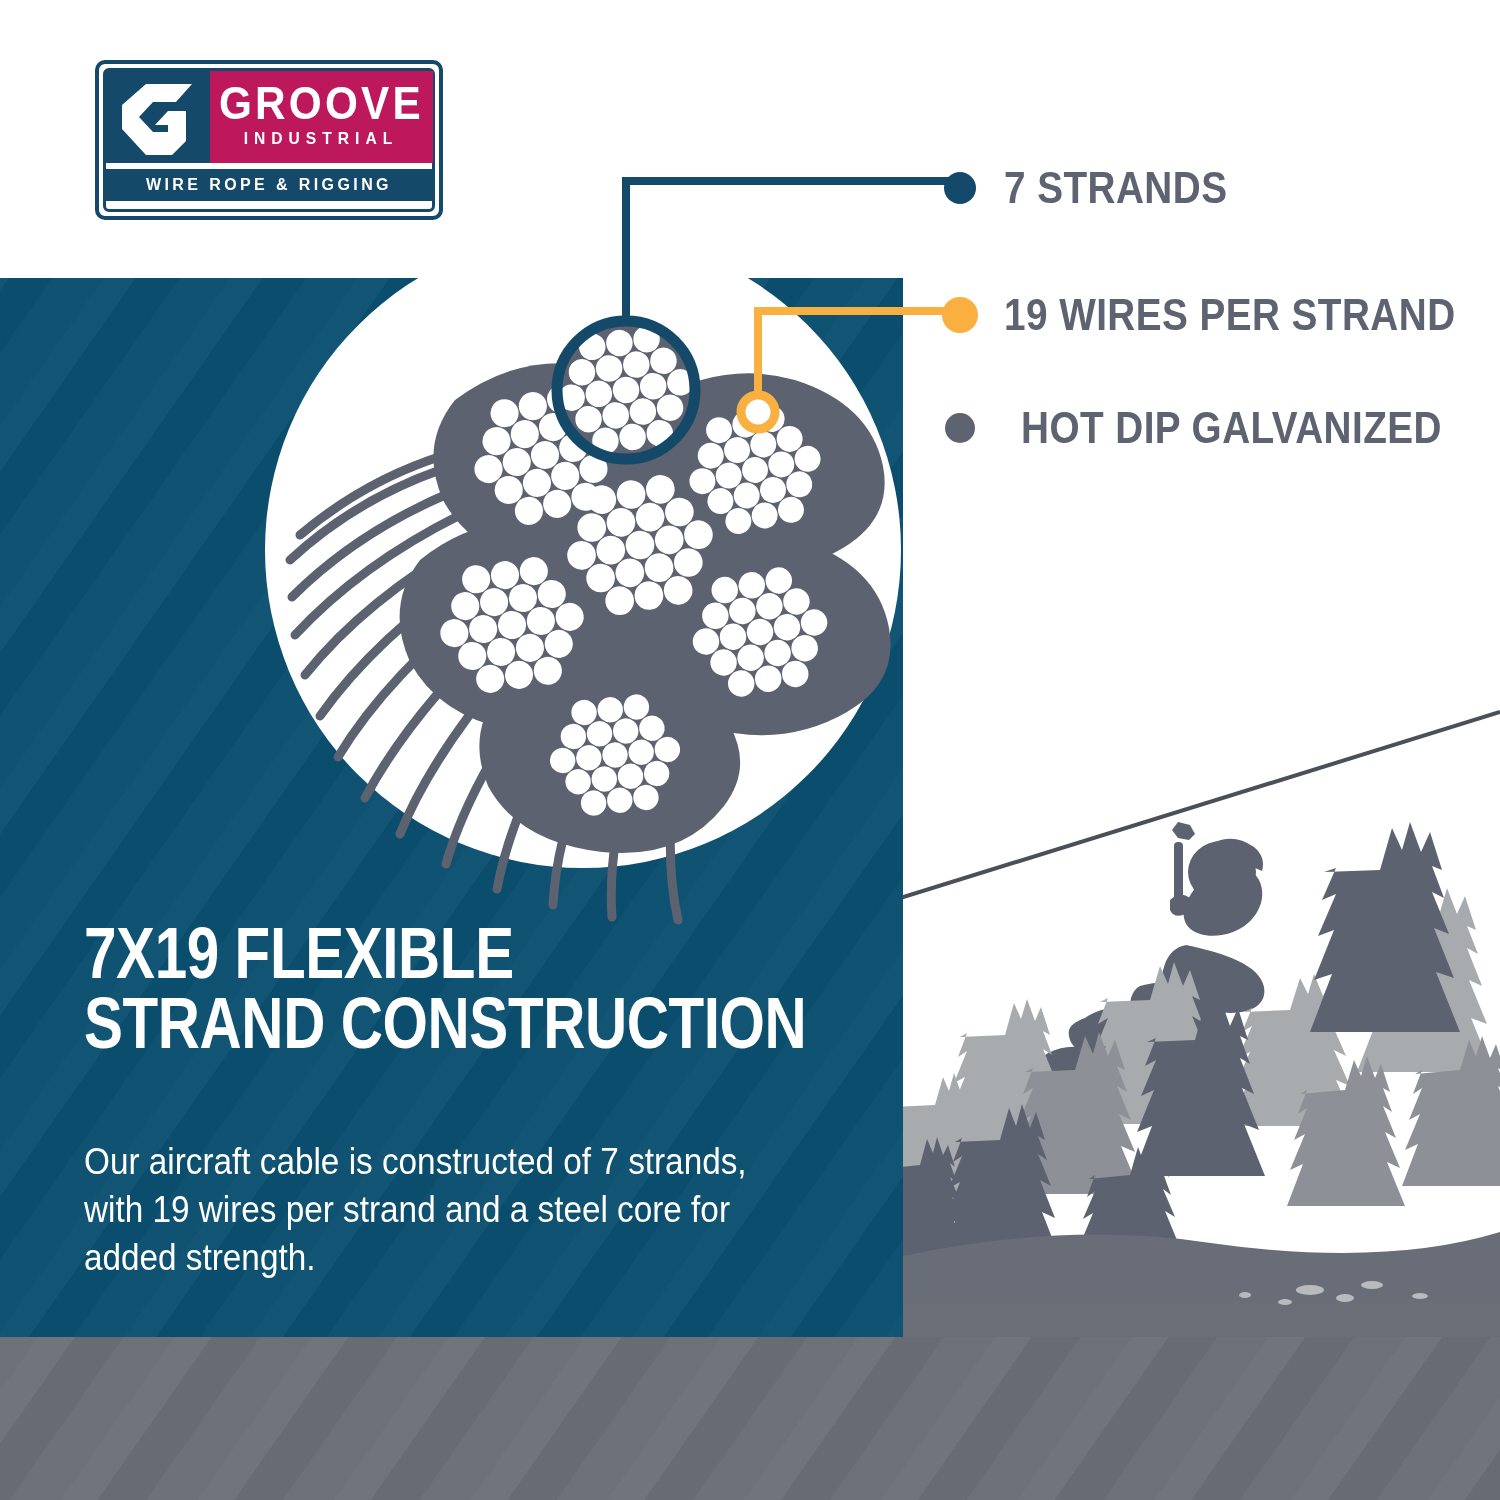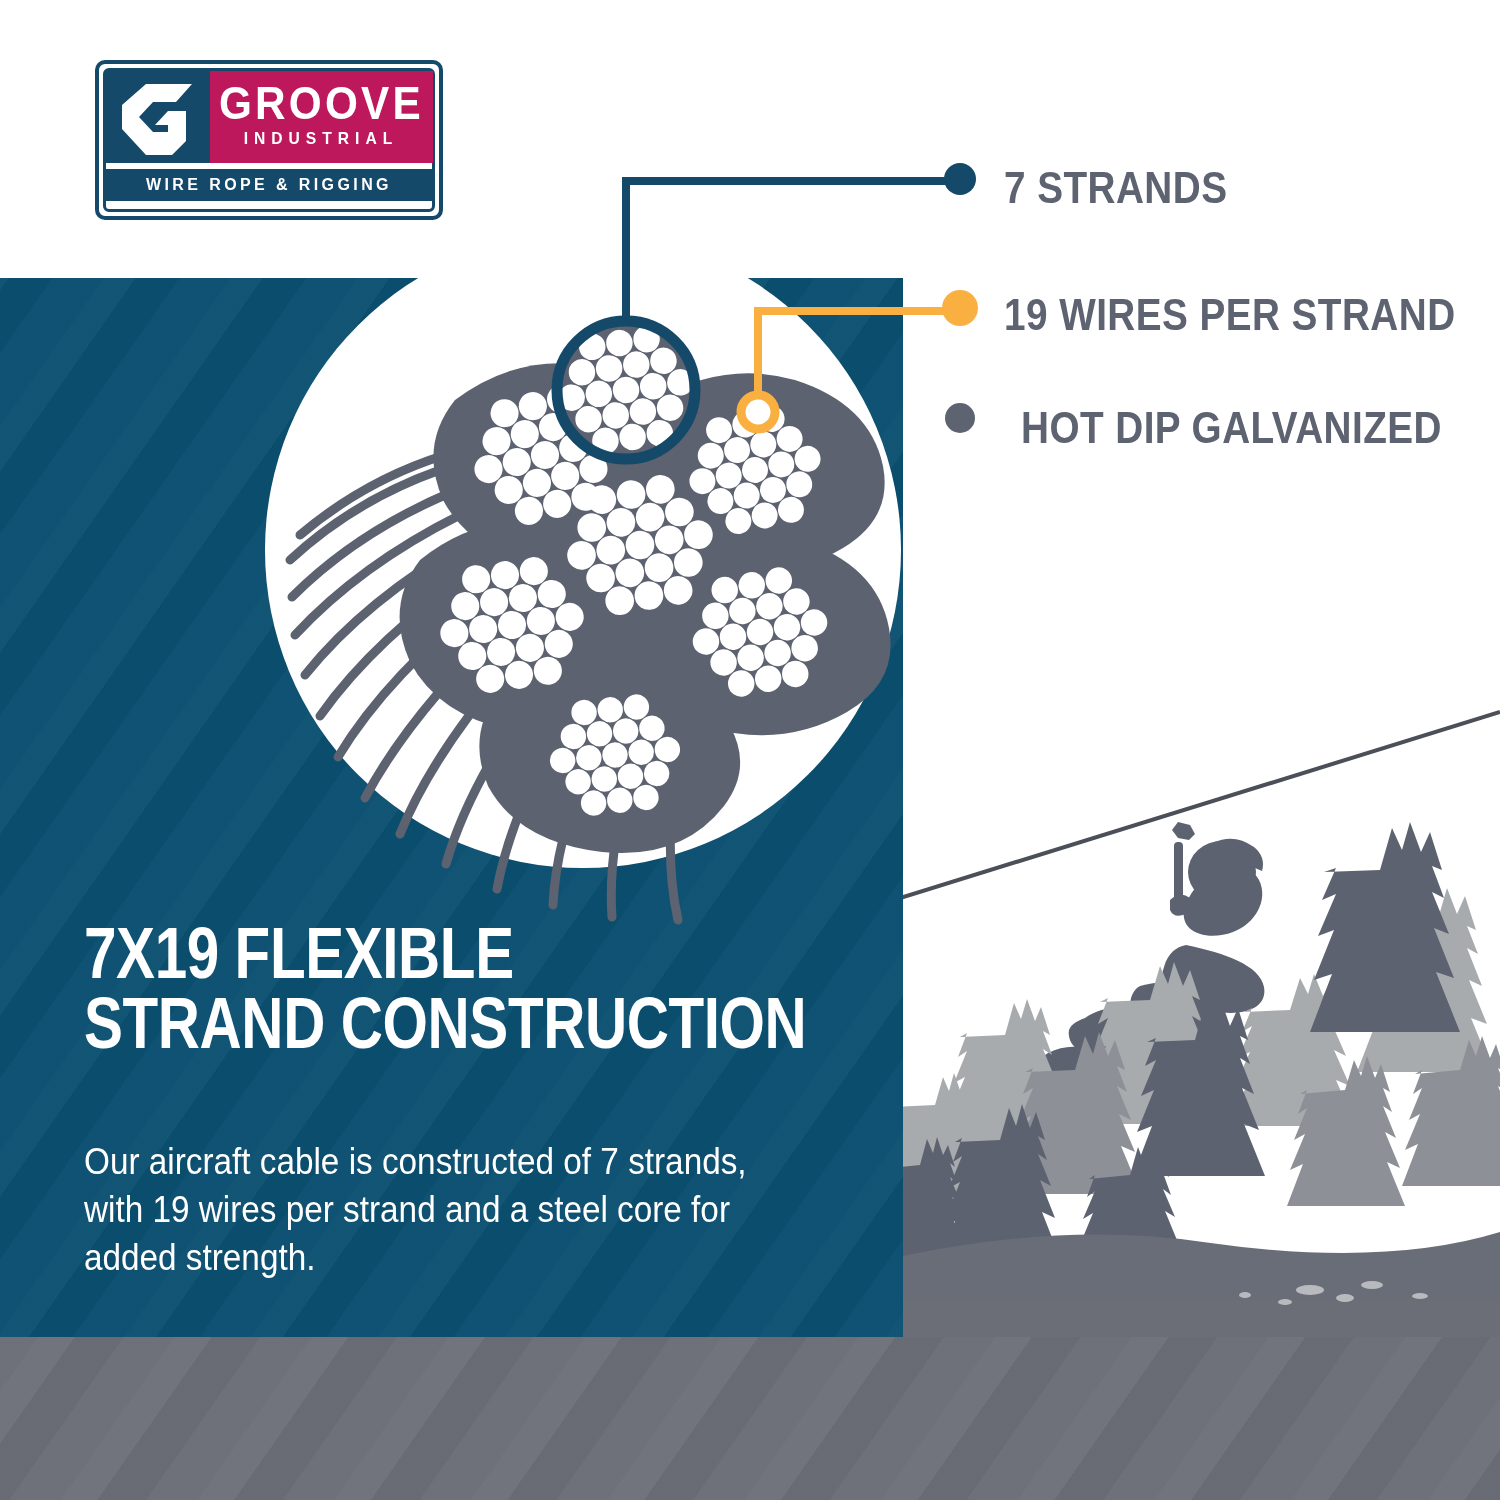--- a/index.html
+++ b/index.html
@@ -42,21 +42,21 @@
   #headline { position:absolute; left:84px; top:918px; width:790px; z-index:6;
               color:#ffffff; font-family:"Liberation Sans Narrow","Liberation Sans",sans-serif;
               font-weight:bold; font-size:73px; line-height:0.96; letter-spacing:-0.5px;
               transform:scaleX(0.80); transform-origin:left top; }
   #headline .l { display:block; white-space:nowrap; }
   #body-copy { position:absolute; left:84px; top:1138px; width:740px; z-index:6;
                color:#ffffff; font-size:37px; line-height:1.30; font-weight:500;
                transform:scaleX(0.90); transform-origin:left top; }
 
   
-  .callout { position:absolute; display:flex; align-items:flex-start; z-index:8; }
+  .callout { position:absolute; display:flex; align-items:center; z-index:8; }
   .callout .lbl { color:#5d6370; font-family:"Liberation Sans Narrow","Liberation Sans",sans-serif;
                   font-weight:bold; font-size:44px; letter-spacing:0.5px; white-space:nowrap;
                   transform:scaleX(0.88); transform-origin:left center; }
   .dot { border-radius:50%; flex:none; }
   .dot-navy { width:32px; height:32px; background:#15496a; }
   .dot-amber { width:36px; height:36px; background:#f9b041; }
   .dot-gray  { width:30px; height:30px; background:#5d6370; }
   #callout-1 { left:944px; top:163px; gap:28px; }
   #callout-2 { left:942px; top:290px; gap:26px; }
   #callout-3 { left:945px; top:403px; gap:46px; }

